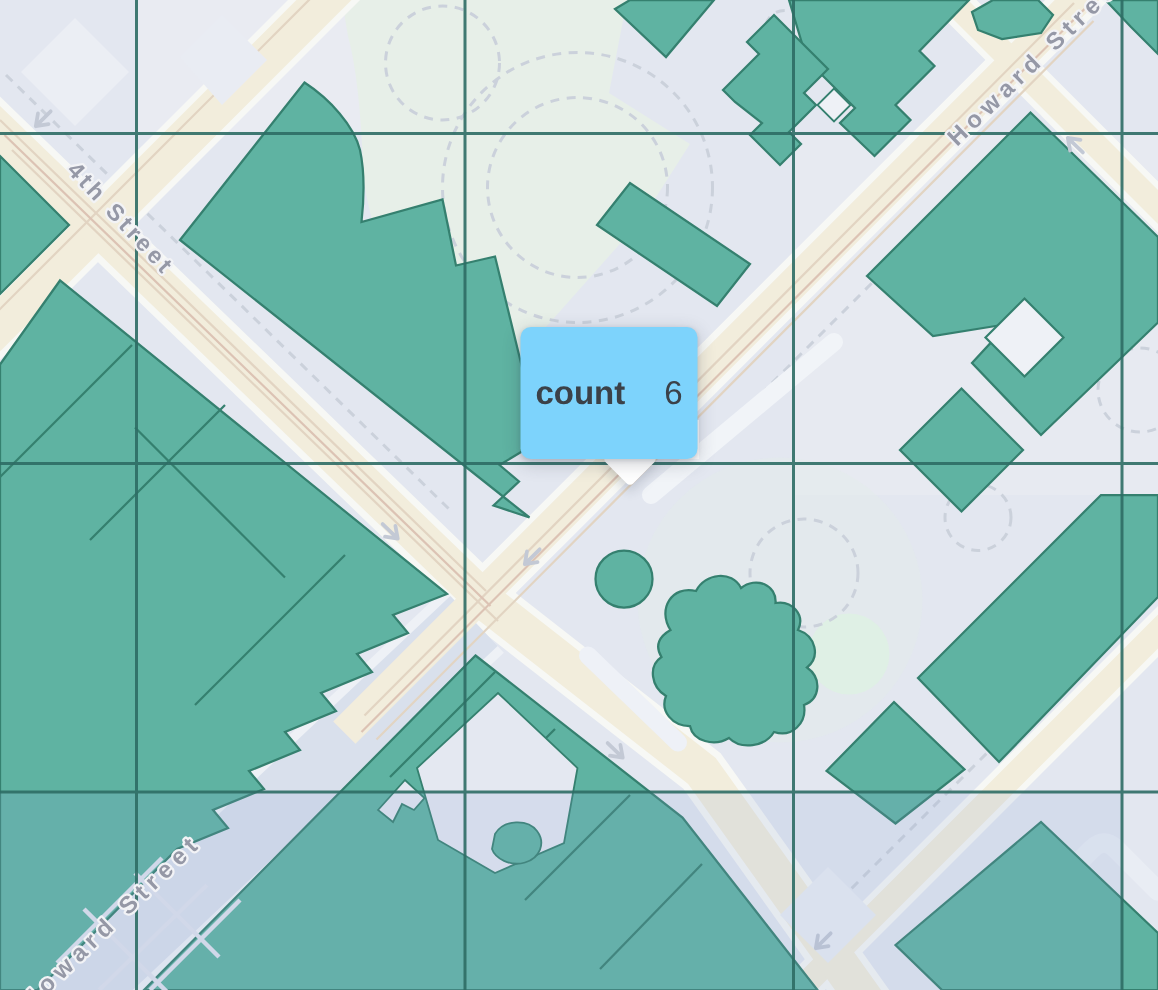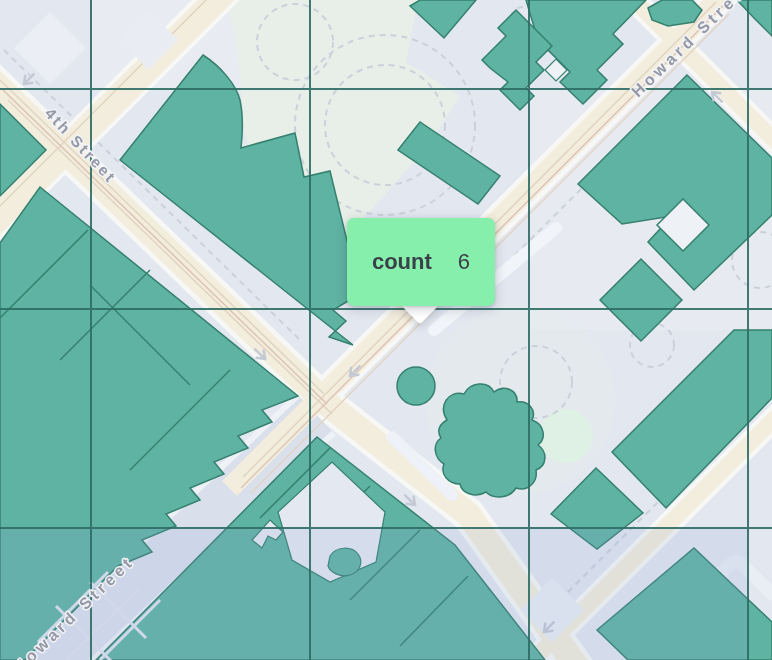--- a/index.html
+++ b/index.html
@@ -4,21 +4,21 @@
 <style>
   html,body{margin:0;padding:0;background:#fff;}
   #stage{position:relative;width:772px;height:660px;overflow:hidden;
          font-family:"Liberation Sans","DejaVu Sans",sans-serif;background:#e3e7f0;}
   #map-svg{position:absolute;left:0;top:0;display:block;}
   .street-label{fill:#9598a6;font-size:15.5px;letter-spacing:2.5px;font-weight:bold;
                 paint-order:stroke;stroke:#f2f3f6;stroke-width:3px;stroke-linejoin:round;}
   .street-label.big{font-size:16px;letter-spacing:4px;}
   
   #tooltip-wrap{position:absolute;left:0;top:0;width:772px;height:660px;pointer-events:none;}
-  #tooltip{position:absolute;left:347px;top:218px;width:148px;height:88px;background:#86efac;
+  #tooltip{position:absolute;left:347px;top:218px;width:118px;height:88px;background:#7dd3fc;
            border-radius:7px;display:flex;align-items:center;justify-content:center;gap:26px;
            box-shadow:0 3px 12px rgba(40,50,70,.22), 0 1px 3px rgba(40,50,70,.15);}
   #tooltip-caret{position:absolute;left:407px;top:293px;width:26px;height:26px;background:#ffffff;
            transform:rotate(45deg);border-radius:3px;
            box-shadow:3px 3px 8px rgba(40,50,70,.18);}
   #tooltip-caret-cover{position:absolute;left:400px;top:280px;width:66px;height:26px;background:#ffffff;}
   .tt-label{font-weight:bold;font-size:22px;color:#3b4148;}
   .tt-value{font-weight:normal;font-size:22px;color:#3b4148;}
 </style>
 </head>

